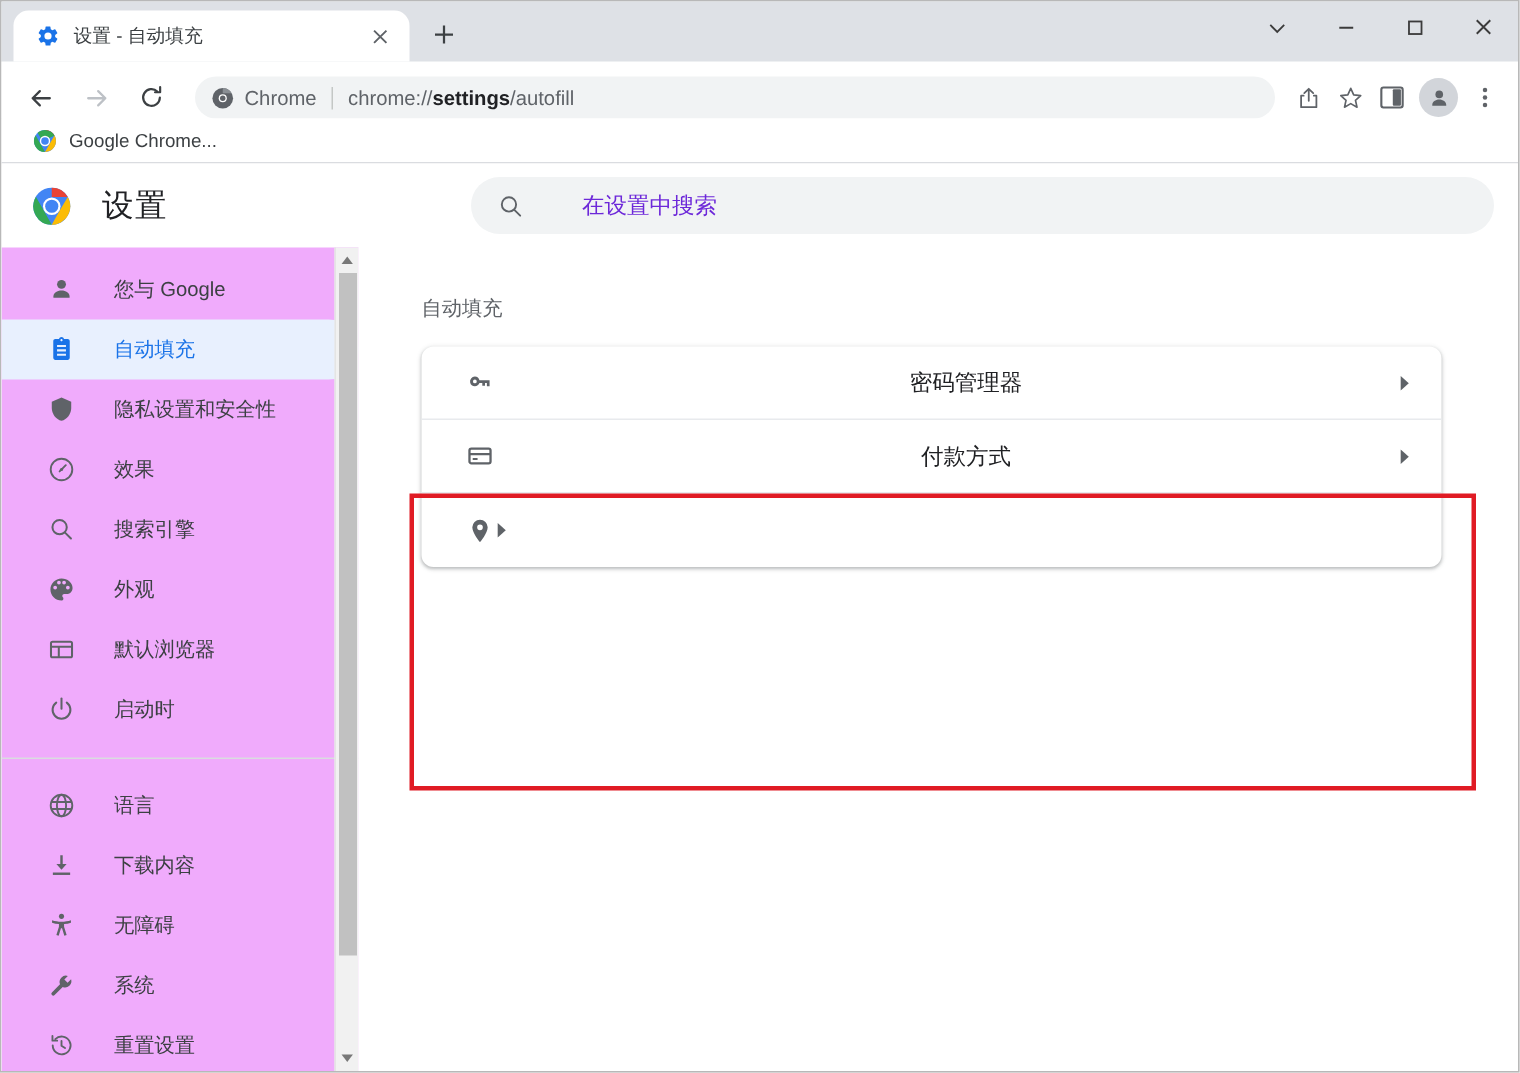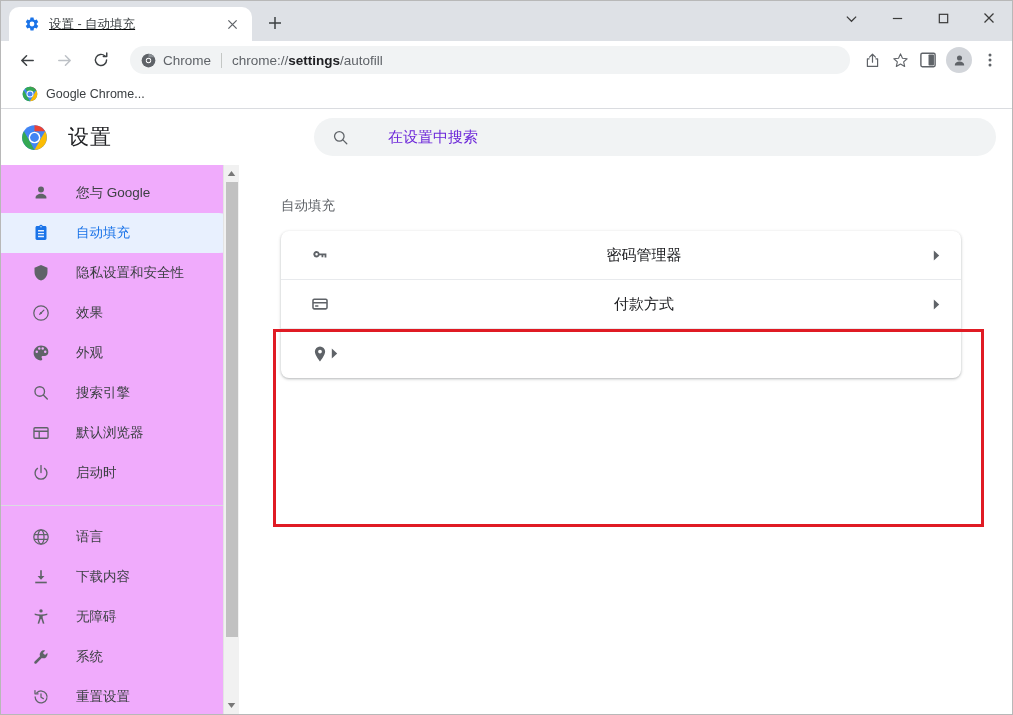--- a/index.html
+++ b/index.html
@@ -18,27 +18,26 @@
   }
 
   
   .tabstrip {
     height: 40px; background: #dee1e6;
     display: flex; align-items: flex-end;
     position: relative; flex: none;
     padding-left: 8px;
   }
   .tab {
-    height: 34px; width: 243px;
+    height: 34px; width: 264px;
     background: #ffffff;
     border-radius: 10px 10px 0 0;
     display: flex; align-items: center;
     padding: 0 10px 0 14px;
     position: relative;
-    text-decoration: underline;
   }
   .tab-favicon { width: 17px; height: 17px; flex: none; margin-right: 9px; display: flex; align-items: center; justify-content: center; }
   .tab-title {
     font-size: 12.5px; color: #3c4043;
     white-space: nowrap; overflow: hidden; text-overflow: ellipsis;
     flex: 1;
   }
   .tab-close {
     width: 20px; height: 20px; flex: none;
     display: flex; align-items: center; justify-content: center;
@@ -56,21 +55,21 @@
   }
   .wc {
     width: 46px; height: 34px;
     display: flex; align-items: center; justify-content: center;
     color: #3b3b3b;
   }
 
   
   .toolbar {
     height: 38px; background: #ffffff;
-    display: flex; align-items: center;
+    display: flex; align-items: flex-end;
     padding: 0 8px 0 12px; flex: none;
   }
   .tbtn {
     width: 28px; height: 28px; flex: none;
     display: flex; align-items: center; justify-content: center;
     color: #5f6368; border-radius: 50%;
   }
   .tbtn.nav { margin-right: 9px; }
   .omnibox {
     flex: 1; height: 28px; background: #f1f3f4;
@@ -371,35 +370,35 @@
               <circle cx="10" cy="10" r="8"></circle>
               <path d="M13.2 6.8 L8.6 11.4" stroke-linecap="round"></path>
               <circle cx="10" cy="10" r="1.2" fill="#5f6368" stroke="none"></circle>
             </svg>
           </span>
           <span class="nav-label">效果</span>
         </div>
 
         <div class="nav-item">
           <span class="nav-icon">
-            <svg width="18" height="18" viewBox="0 0 20 20" fill="#5f6368">
-              <path d="M10 1.8c-4.5 0-8.2 3.7-8.2 8.2s3.7 8.2 8.2 8.2c.8 0 1.4-.6 1.4-1.4 0-.4-.1-.7-.4-1-.2-.3-.4-.6-.4-1 0-.8.6-1.4 1.4-1.4h1.6c2.5 0 4.6-2 4.6-4.6 0-3.9-3.7-7-8.2-7zM5.3 10a1.4 1.4 0 1 1 0-2.8 1.4 1.4 0 0 1 0 2.8zm2.8-3.7a1.4 1.4 0 1 1 0-2.8 1.4 1.4 0 0 1 0 2.8zm3.8 0a1.4 1.4 0 1 1 0-2.8 1.4 1.4 0 0 1 0 2.8zm2.8 3.7a1.4 1.4 0 1 1 0-2.8 1.4 1.4 0 0 1 0 2.8z"></path>
-            </svg>
-          </span>
-          <span class="nav-label">外观</span>
-        </div>
-
-        <div class="nav-item">
-          <span class="nav-icon">
             <svg width="18" height="18" viewBox="0 0 20 20" stroke="#5f6368" stroke-width="1.5" fill="none">
               <circle cx="8.6" cy="8.3" r="5.3"></circle>
                 <path d="M12.6 12.3 L17 16.7" stroke-linecap="round"></path>
             </svg>
           </span>
           <span class="nav-label">搜索引擎</span>
+        </div>
+
+        <div class="nav-item">
+          <span class="nav-icon">
+            <svg width="18" height="18" viewBox="0 0 20 20" fill="#5f6368">
+              <path d="M10 1.8c-4.5 0-8.2 3.7-8.2 8.2s3.7 8.2 8.2 8.2c.8 0 1.4-.6 1.4-1.4 0-.4-.1-.7-.4-1-.2-.3-.4-.6-.4-1 0-.8.6-1.4 1.4-1.4h1.6c2.5 0 4.6-2 4.6-4.6 0-3.9-3.7-7-8.2-7zM5.3 10a1.4 1.4 0 1 1 0-2.8 1.4 1.4 0 0 1 0 2.8zm2.8-3.7a1.4 1.4 0 1 1 0-2.8 1.4 1.4 0 0 1 0 2.8zm3.8 0a1.4 1.4 0 1 1 0-2.8 1.4 1.4 0 0 1 0 2.8zm2.8 3.7a1.4 1.4 0 1 1 0-2.8 1.4 1.4 0 0 1 0 2.8z"></path>
+            </svg>
+          </span>
+          <span class="nav-label">外观</span>
         </div>
 
         <div class="nav-item">
           <span class="nav-icon">
             <svg width="18" height="18" viewBox="0 0 20 20" fill="none" stroke="#5f6368" stroke-width="1.5">
               <rect x="2.2" y="4.2" width="15.6" height="11.6" rx="1.2"></rect>
               <path d="M2.2 8 H17.8 M8 8 V15.8"></path>
             </svg>
           </span>
           <span class="nav-label">默认浏览器</span>

